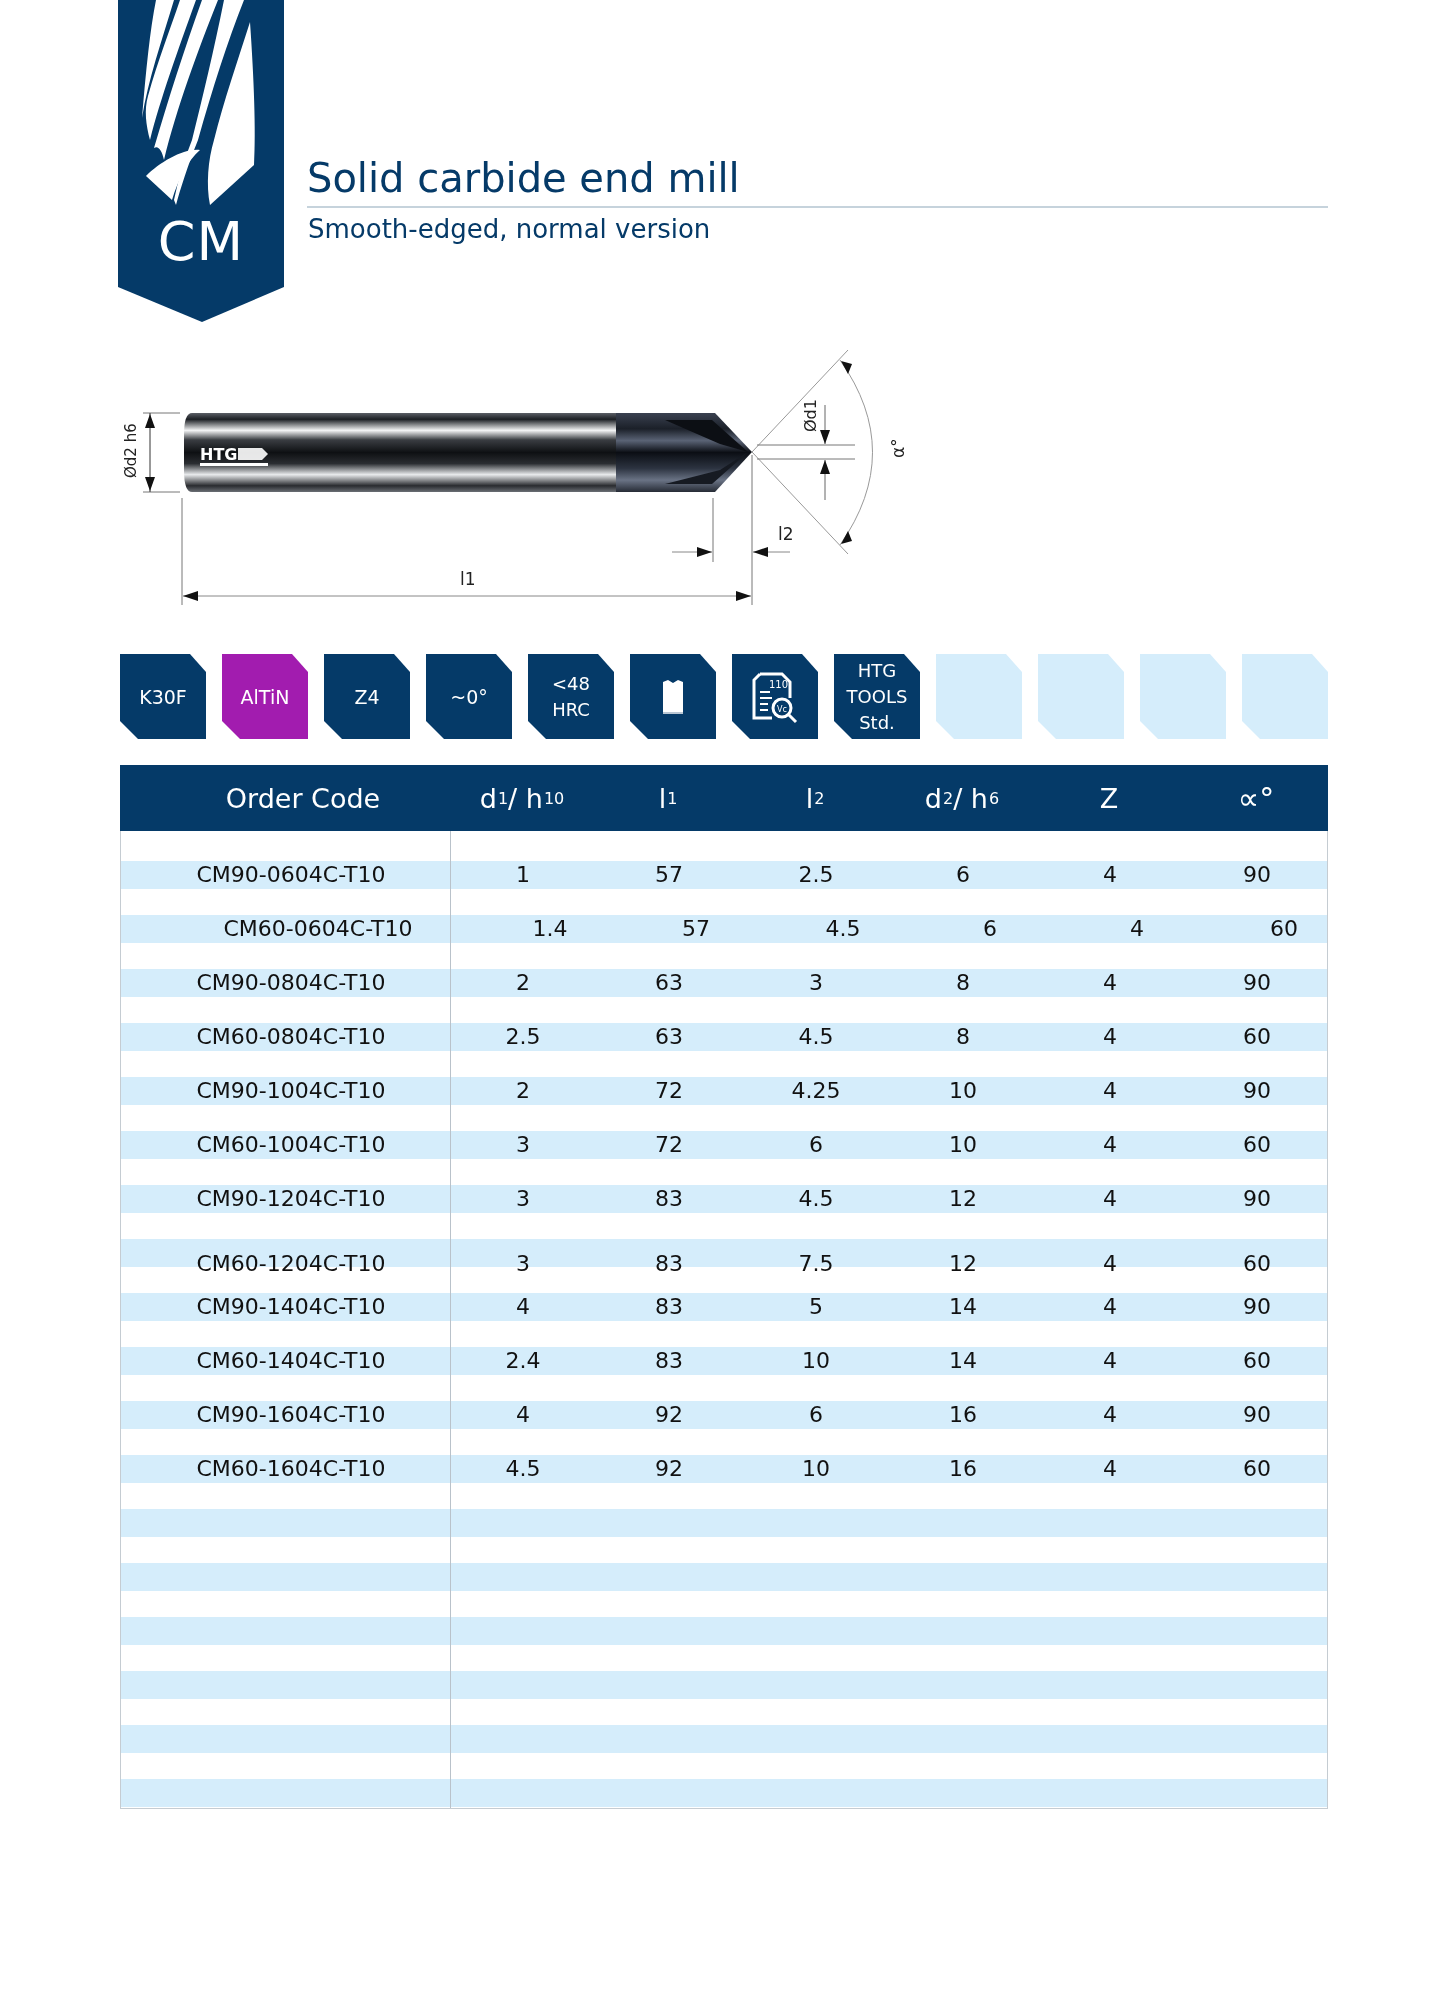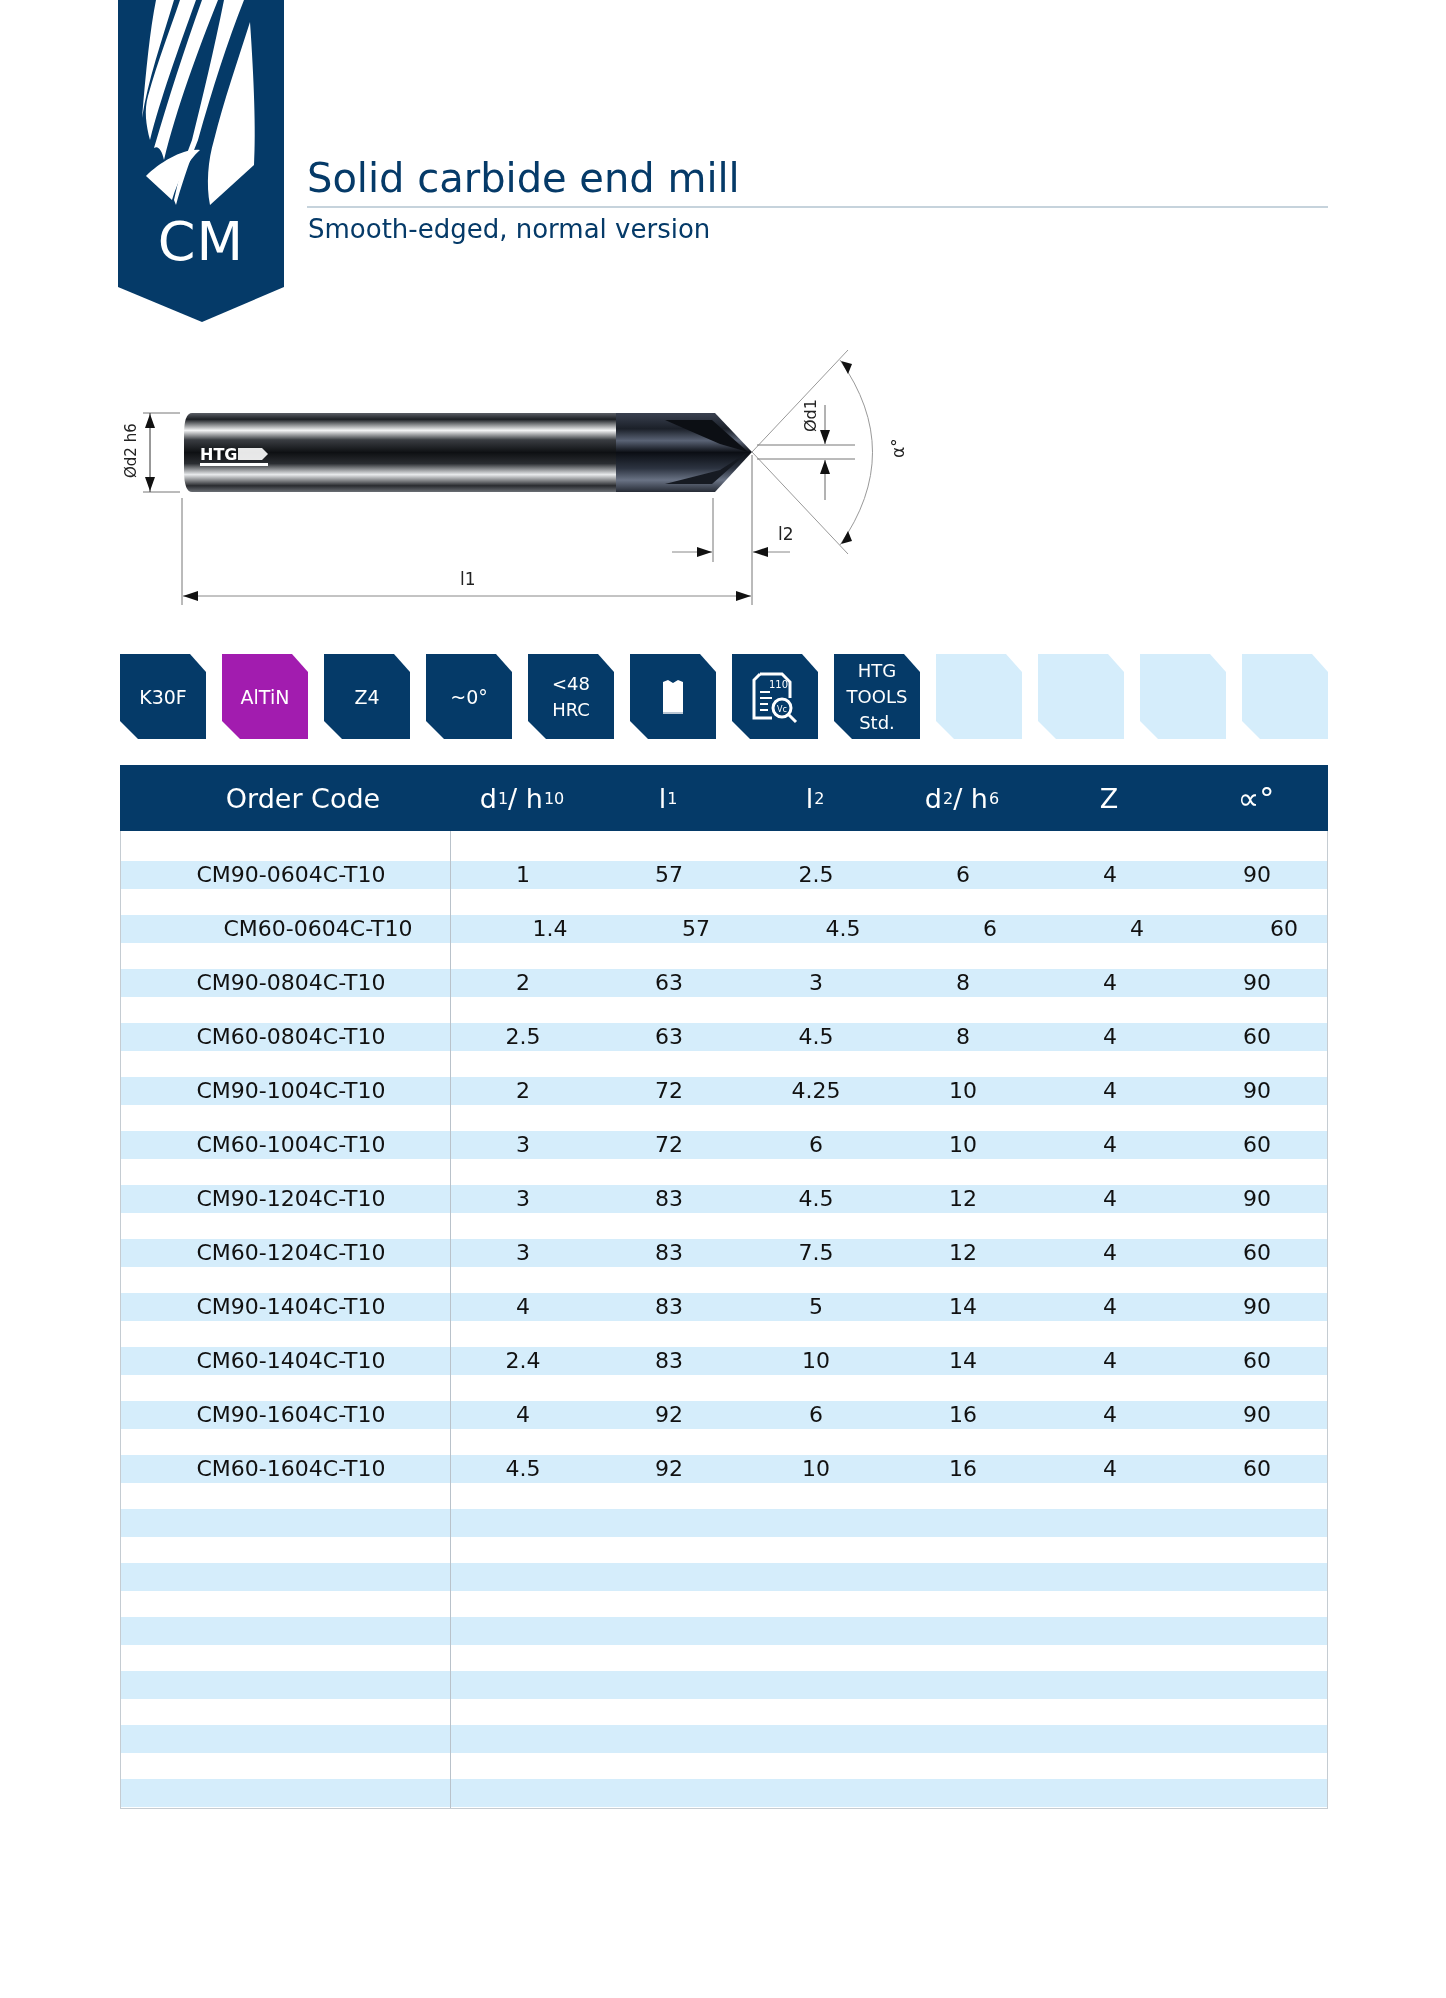--- a/index.html
+++ b/index.html
@@ -295,21 +295,21 @@
         </div>
         <div class="row" style="top: 354px;">
           <div class="cell" style="left: 50px; width: 240px;">CM90-1204C-T10</div>
           <div class="cell" style="left: 342px; width: 120px;">3</div>
           <div class="cell" style="left: 488px; width: 120px;">83</div>
           <div class="cell" style="left: 635px; width: 120px;">4.5</div>
           <div class="cell" style="left: 782px; width: 120px;">12</div>
           <div class="cell" style="left: 929px; width: 120px;">4</div>
           <div class="cell" style="left: 1076px; width: 120px;">90</div>
         </div>
-        <div class="row" style="top: 408px; padding-left: 24px;">
+        <div class="row" style="top: 419px; padding-left: 24px;">
           <div class="cell" style="left: 50px; width: 240px;">CM60-1204C-T10</div>
           <div class="cell" style="left: 342px; width: 120px;">3</div>
           <div class="cell" style="left: 488px; width: 120px;">83</div>
           <div class="cell" style="left: 635px; width: 120px;">7.5</div>
           <div class="cell" style="left: 782px; width: 120px;">12</div>
           <div class="cell" style="left: 929px; width: 120px;">4</div>
           <div class="cell" style="left: 1076px; width: 120px;">60</div>
         </div>
         <div class="row" style="top: 462px;">
           <div class="cell" style="left: 50px; width: 240px;">CM90-1404C-T10</div>

